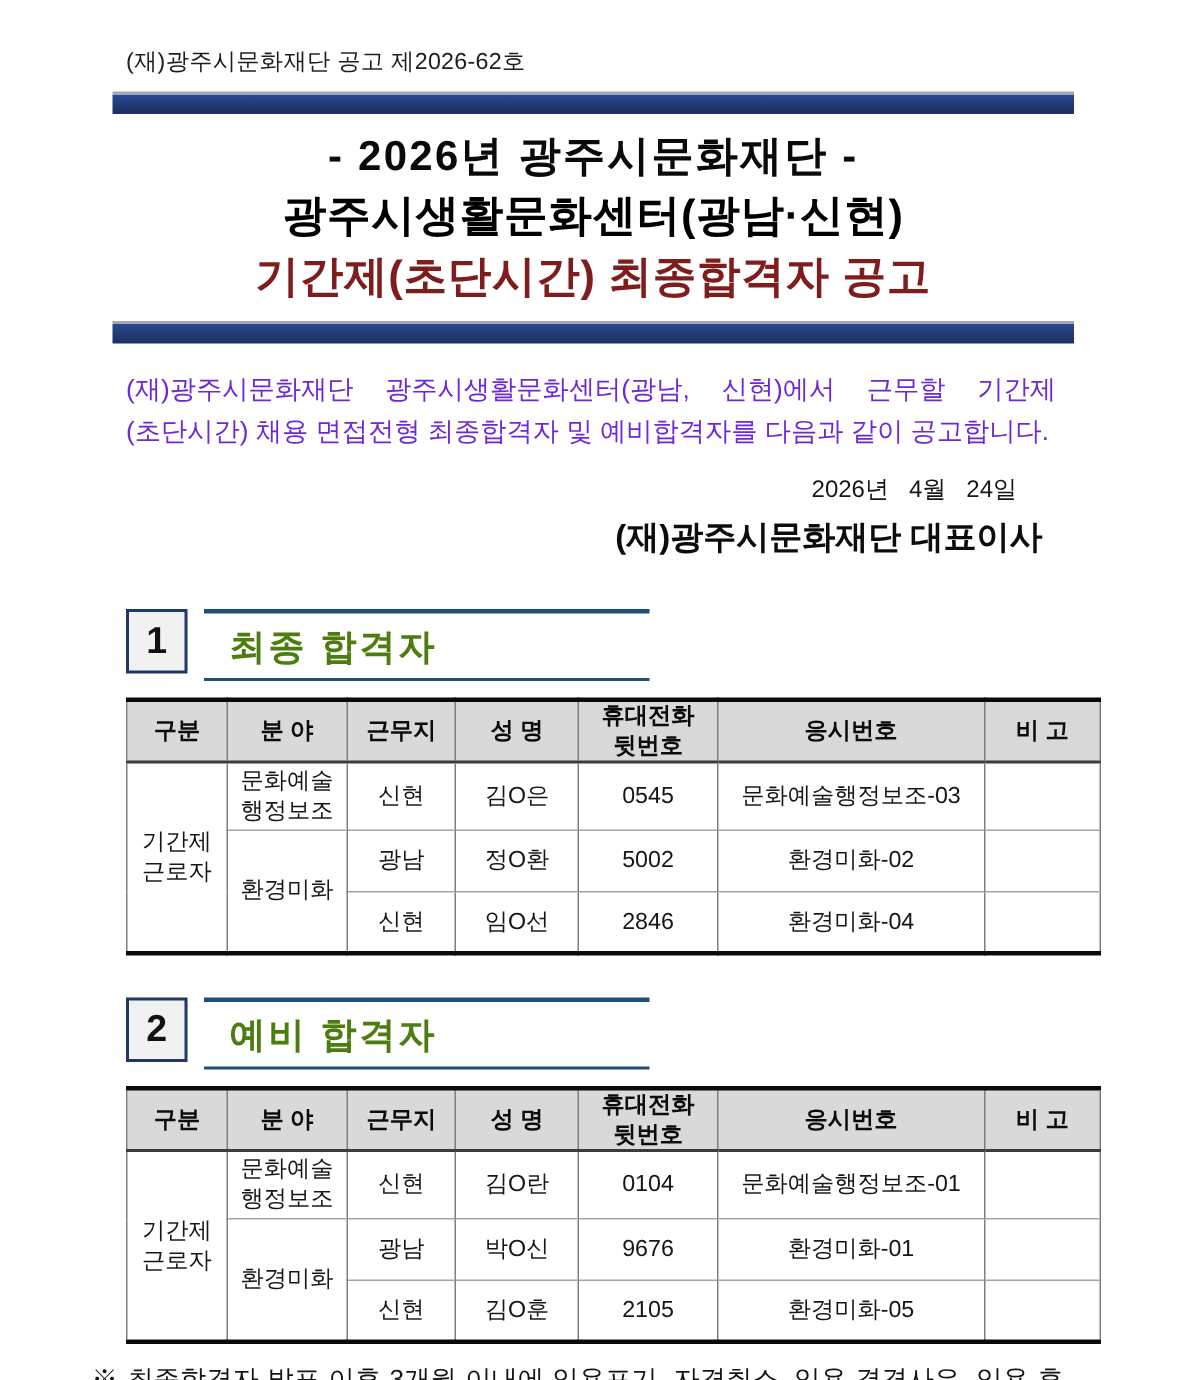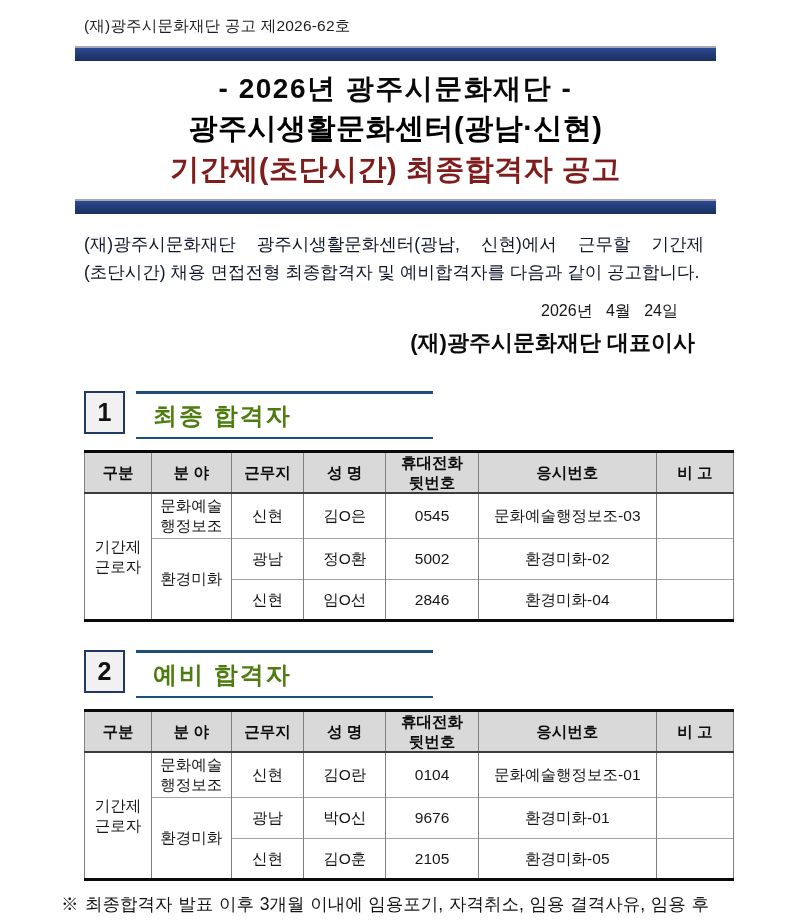--- a/index.html
+++ b/index.html
@@ -3,38 +3,38 @@
 <meta charset="utf-8">
 <style>
   * { box-sizing: border-box; margin: 0; padding: 0; }
   html, body { background: #ffffff; }
   body {
     width: 793px; height: 920px;
     font-family: "Liberation Sans", sans-serif;
     color: #151515;
     overflow: hidden;
   }
-  .page { width: 761px; height: 920px; padding-top: 16px; position: relative; }
+  .page { width: 761px; height: 920px; padding-top: 31px; position: relative; }
 
   .notice-no { margin-left: 84px; font-size: 15.5px; color: #1d1d1d; letter-spacing: 0.2px; }
 
   .title-block { margin: 9px 0 0 75px; width: 641px; text-align: center; }
   .navy-bar {
     height: 15px;
     border-top: 2px solid #a8a8b0;
     background: linear-gradient(180deg, #2b4a96 0%, #213a72 55%, #1b3060 100%);
   }
   .title-line1 { margin-top: 9px; font-size: 28px; font-weight: bold; letter-spacing: 1.5px; color: #0a0a0a; }
   .title-line2 { margin-top: 1px; font-size: 29px; font-weight: bold; letter-spacing: 0.5px; color: #000; }
   .title-line3 { margin: 1px 0 9px 0; font-size: 29px; font-weight: bold; letter-spacing: 0.5px; color: #7f1d1d; text-align: center; }
 
   .intro {
     margin: 17px 57px 0 84px;
     font-size: 17.5px; line-height: 1.58;
-    text-align: justify; word-break: keep-all; color: #0f172a;
+    text-align: justify; word-break: keep-all; color: #6d28d9;
   }
   .date-line { margin: 15px 83px 0 0; text-align: right; font-size: 16px; white-space: pre; color: #161616; }
   .issuer-line { margin: 6px 66px 0 0; text-align: right; font-size: 22px; font-weight: bold; color: #0c0c0c; }
 
   .section-head { display: flex; align-items: stretch; margin-left: 84px; }
   .section-head.first { margin-top: 33px; }
   .section-head.second { margin-top: 28px; }
   .num-box {
     width: 41px; height: 43px;
     border: 2px solid #1f3864; background: #f1f1f2;

